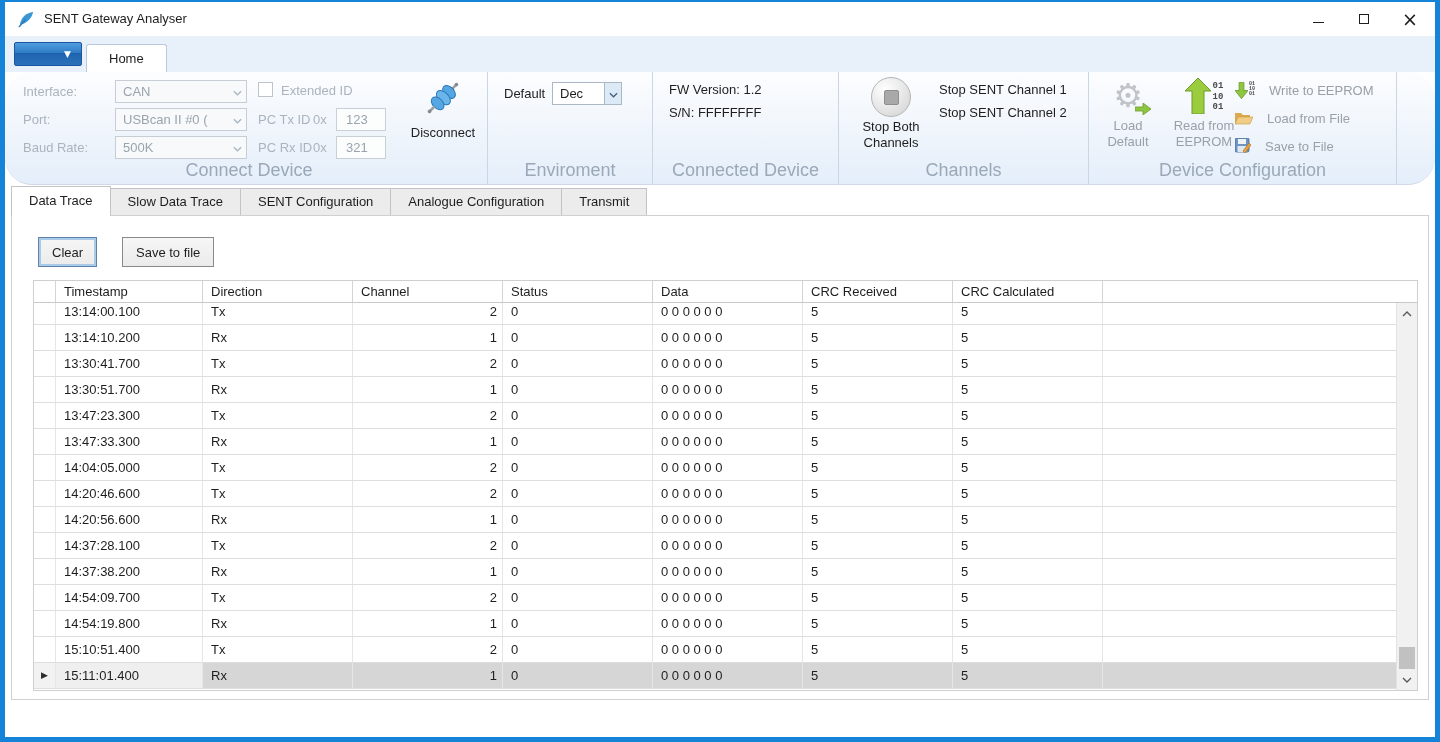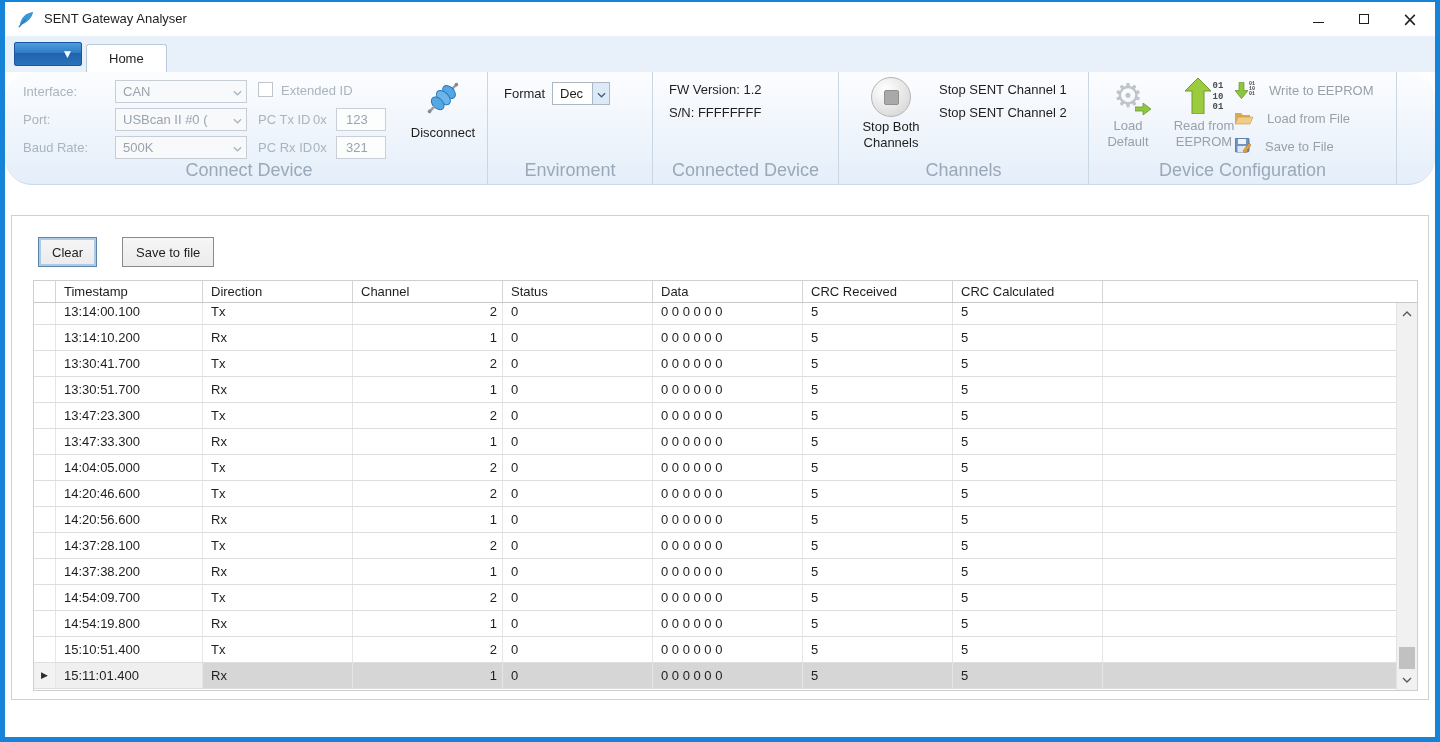--- a/index.html
+++ b/index.html
@@ -187,22 +187,22 @@
             <rect x="20.7" y="34" width="2.6" height="7" fill="#9aa0a6"></rect>
             <circle cx="22" cy="41" r="1.8" fill="#85898d"></circle>
           </g>
         </svg>
         <div class="cap">Disconnect</div>
       </div>
       <div class="grp-label">Connect Device</div>
     </div>
 
     <div class="grp" style="left:483px; width:165px;">
-      <span style="position:absolute; left:16px; top:14px;">Format</span>
-      <div class="combo enabled" style="left:64px; top:10px; width:58px;">
+      <span style="position:absolute; left:16px; top:14px;">Default</span>
+      <div class="combo enabled" style="left:64px; top:10px; width:70px;">
         <span class="val">Dec</span>
         <span class="arr"><svg class="chev" viewBox="0 0 10 6">
               <polyline points="1,1 5,5 9,1" fill="none" stroke="#43617e" stroke-width="1.4"></polyline>
             </svg></span>
       </div>
       <div class="grp-label">Enviroment</div>
     </div>
 
     <div class="grp" style="left:648px; width:186px;">
       <span style="position:absolute; left:16px; top:10px;">FW Version: 1.2</span>
@@ -269,20 +269,27 @@
           <rect x="3" y="1" width="8" height="5" fill="#eef3f8"></rect>
           <rect x="2.5" y="8" width="9" height="6" fill="#dfe7f0"></rect>
           <path d="M8 13 L14 5 L16 7 L10 15 Z" fill="#e8a33d" stroke="#a06c1e" stroke-width="0.6"></path>
         </svg>
         <span class="cap">Save to File</span>
       </div>
       <div class="grp-label">Device Configuration</div>
     </div>
   </div>
 
+  <div class="page-tabs">
+    <div class="ptab active">Data Trace</div>
+    <div class="ptab">Slow Data Trace</div>
+    <div class="ptab">SENT Configuration</div>
+    <div class="ptab">Analogue Configuration</div>
+    <div class="ptab">Transmit</div>
+  </div>
 
   <div class="content-panel">
     <button class="btn focused" style="left:26px;">Clear</button>
     <button class="btn" style="left:110px;">Save to file</button>
 
     <div class="dgrid">
       <div class="thead">
         <div class="th col-ind"></div>
         <div class="th col-ts">Timestamp</div>
         <div class="th col-dir">Direction</div>

